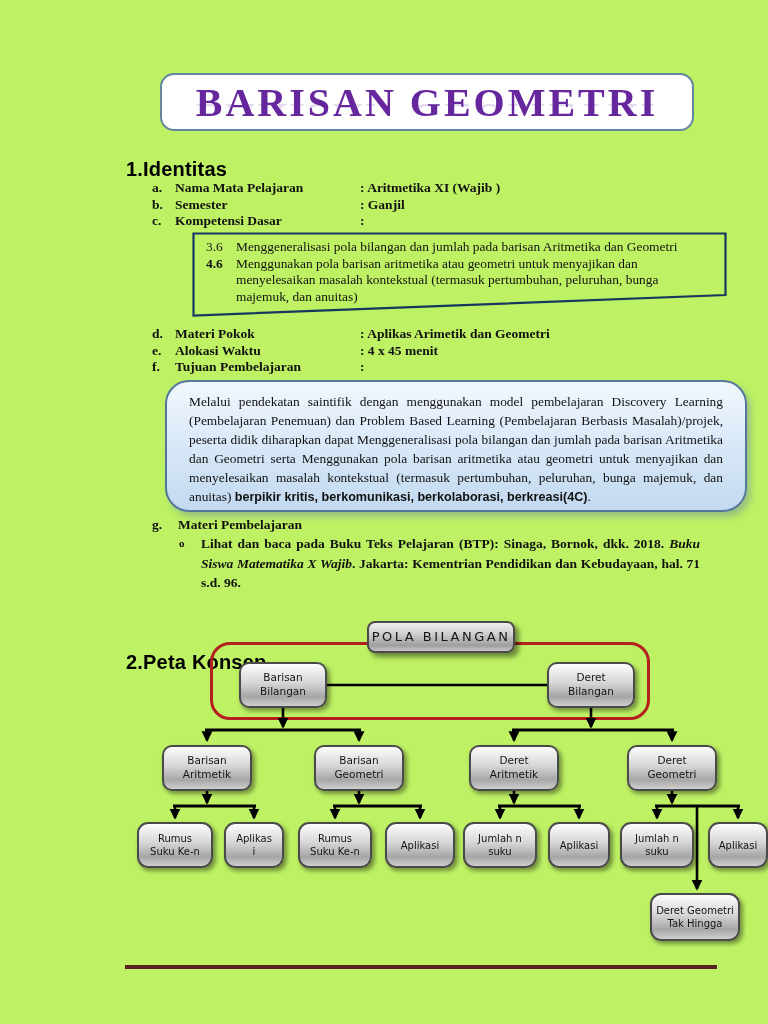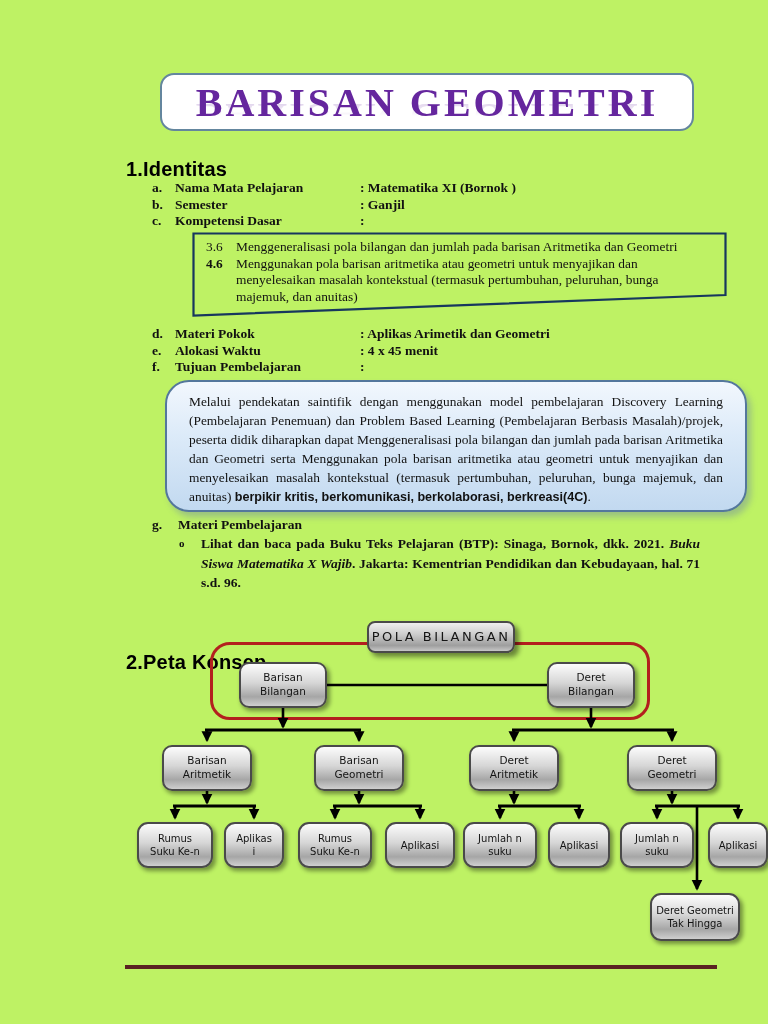--- a/index.html
+++ b/index.html
@@ -95,21 +95,21 @@
   <div class="banner">
     <div class="banner-text">BARISAN GEOMETRI</div>
   </div>
 
   <div class="sec-heading" style="top:158px;">1.Identitas</div>
 
   <div class="id-rows" style="top:180px;">
     <div class="id-row">
       <span class="mk">a.</span>
       <span class="lb">Nama Mata Pelajaran</span>
-      <span class="vl">: Matematika XI (Bornok )</span>
+      <span class="vl">: Aritmetika XI (Wajib )</span>
     </div>
     <div class="id-row">
       <span class="mk">b.</span>
       <span class="lb">Semester</span>
       <span class="vl">: Ganjil</span>
     </div>
     <div class="id-row">
       <span class="mk">c.</span>
       <span class="lb">Kompetensi Dasar</span>
       <span class="vl">:</span>
@@ -154,21 +154,21 @@
     <span>Melalui pendekatan saintifik dengan menggunakan model pembelajaran Discovery Learning (Pembelajaran Penemuan) dan Problem Based Learning (Pembelajaran Berbasis Masalah)/projek, peserta didik diharapkan dapat Menggeneralisasi pola bilangan dan jumlah pada barisan Aritmetika dan Geometri serta Menggunakan pola barisan aritmetika atau geometri untuk menyajikan dan menyelesaikan masalah kontekstual (termasuk pertumbuhan, peluruhan, bunga majemuk, dan anuitas) </span><span class="tail-bold">berpikir kritis, berkomunikasi, berkolaborasi, berkreasi(4C)</span><span>.</span>
   </div>
 
   <div class="materi">
     <div class="g-row">
       <span class="mk">g.</span>
       <span>Materi Pembelajaran</span>
     </div>
     <div class="ref-row">
       <span class="blt">o</span>
-      <span class="ref"><span>Lihat dan baca pada Buku Teks Pelajaran (BTP): Sinaga, Bornok, dkk. 2021. </span><i>Buku Siswa Matematika X Wajib</i><span>. Jakarta: Kementrian Pendidikan dan Kebudayaan, hal. 71 s.d. 96.</span></span>
+      <span class="ref"><span>Lihat dan baca pada Buku Teks Pelajaran (BTP): Sinaga, Bornok, dkk. 2018. </span><i>Buku Siswa Matematika X Wajib</i><span>. Jakarta: Kementrian Pendidikan dan Kebudayaan, hal. 71 s.d. 96.</span></span>
     </div>
   </div>
 
   <div class="sec-heading" style="top:607px;margin-top:44px;">2.Peta Konsep</div>
 
   <div class="map">
 
     <div class="red-rect"></div>
 
     <svg class="conn" width="768" height="348">

